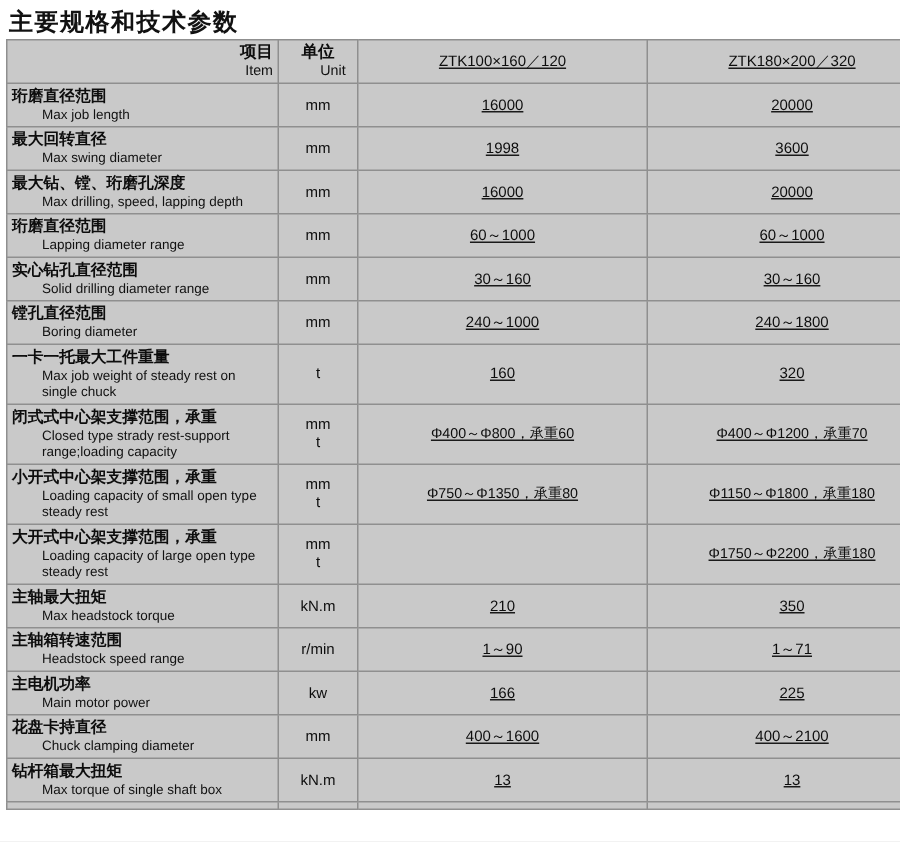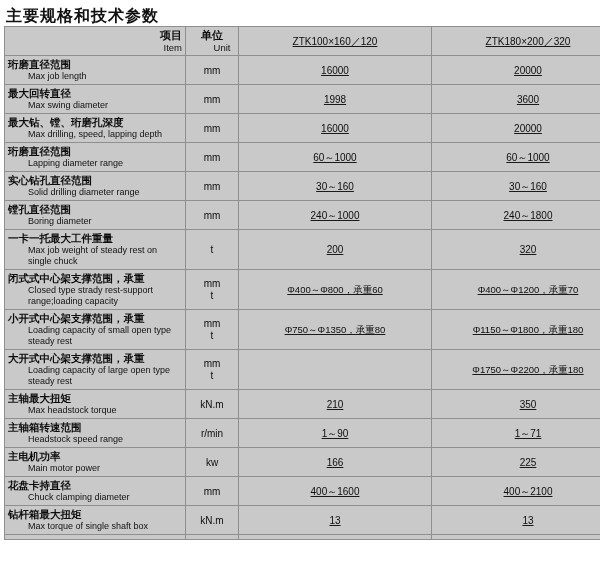--- a/index.html
+++ b/index.html
@@ -218,21 +218,21 @@
 
       <tr>
         <td class="col-item">
           <div class="zh">一卡一托最大工件重量</div>
           <div class="en">Max job weight of steady rest on single chuck</div>
         </td>
         <td class="col-unit">
             <div class="val">t</div>
           </td>
         <td class="col-val">
-            <div class="val">200</div>
+            <div class="val">160</div>
           </td>
         <td class="col-val">
             <div class="val">320</div>
           </td>
       </tr>
 
       <tr>
         <td class="col-item">
           <div class="zh">闭式式中心架支撑范围，承重</div>
           <div class="en">Closed type strady rest-support range;loading capacity</div>

